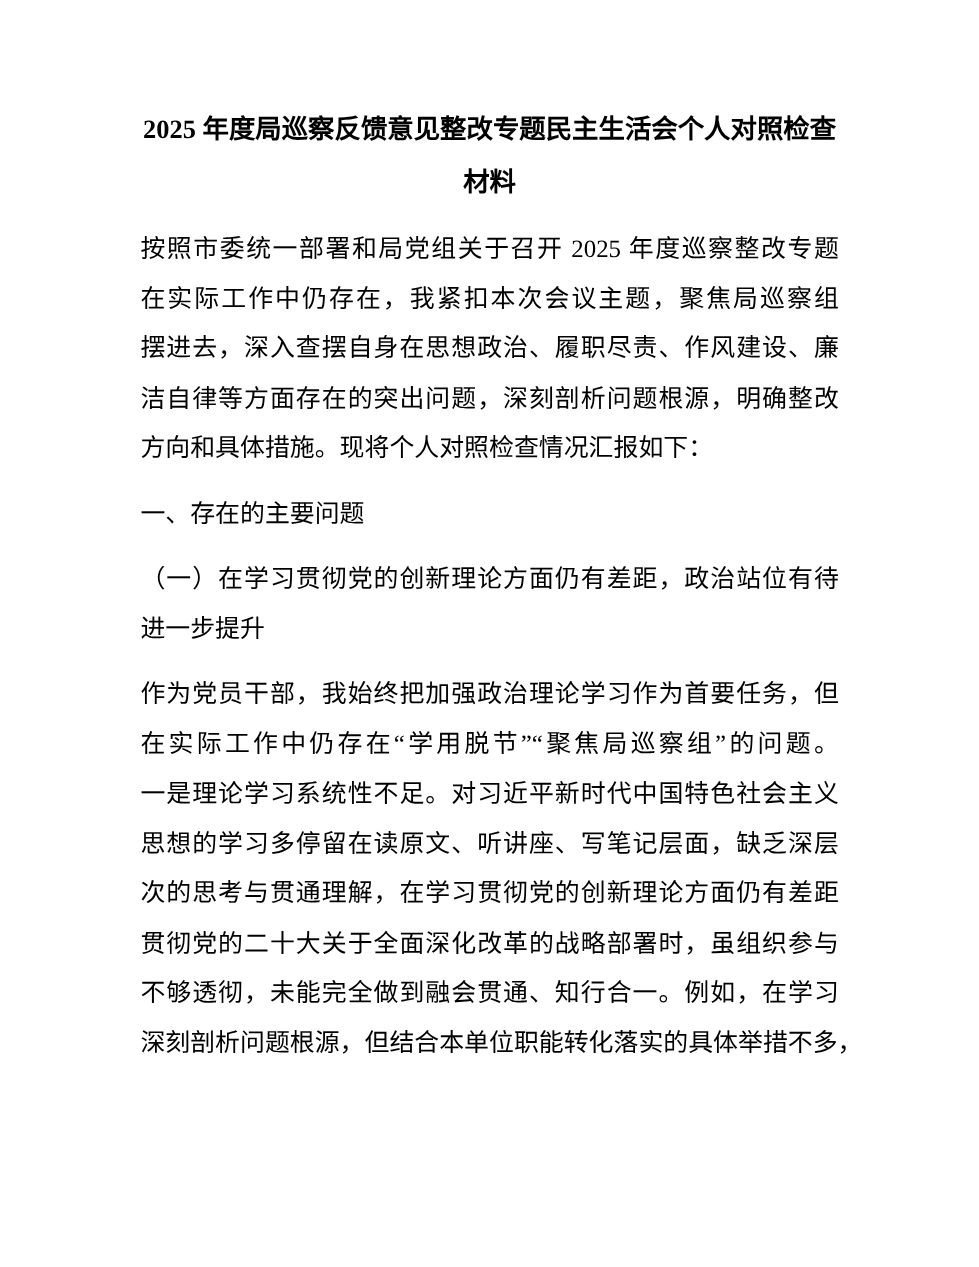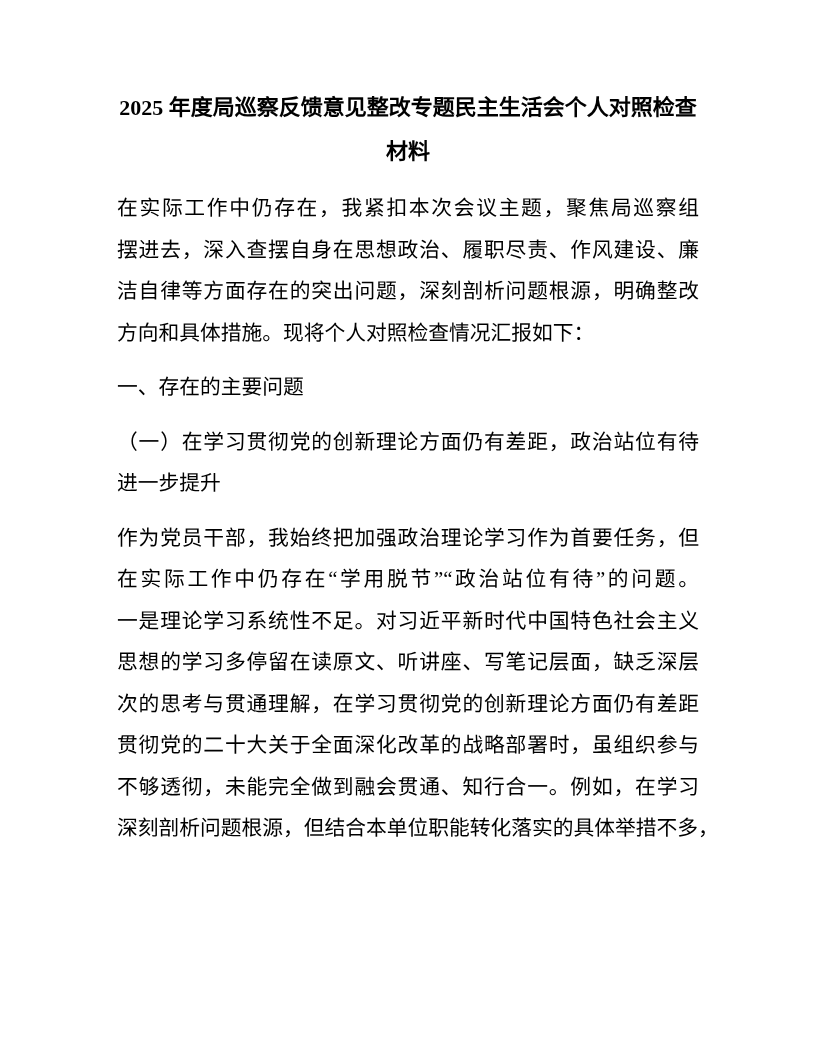--- a/index.html
+++ b/index.html
@@ -51,38 +51,39 @@
 <body>
 
 <div class="page">
 
   <div class="title">
     <div class="t-line">2025 年度局巡察反馈意见整改专题民主生活会个人对照检查</div>
     <div class="t-line">材料</div>
   </div>
 
   <div class="para">
+    <div class="line">按照市委统一部署和局党组关于召开 2025 年度巡察整改专题</div>
     <div class="line">在实际工作中仍存在，我紧扣本次会议主题，聚焦局巡察组</div>
     <div class="line">摆进去，深入查摆自身在思想政治、履职尽责、作风建设、廉</div>
     <div class="line">洁自律等方面存在的突出问题，深刻剖析问题根源，明确整改</div>
     <div class="line last">方向和具体措施。现将个人对照检查情况汇报如下：</div>
   </div>
 
   <div class="para">
     <div class="line last">一、存在的主要问题</div>
   </div>
 
   <div class="para">
     <div class="line">（一）在学习贯彻党的创新理论方面仍有差距，政治站位有待</div>
     <div class="line last">进一步提升</div>
   </div>
 
   <div class="para">
     <div class="line">作为党员干部，我始终把加强政治理论学习作为首要任务，但</div>
-    <div class="line">在实际工作中仍存在“学用脱节”“政治站位有待”的问题。</div>
+    <div class="line">在实际工作中仍存在“学用脱节”“聚焦局巡察组”的问题。</div>
     <div class="line">一是理论学习系统性不足。对习近平新时代中国特色社会主义</div>
     <div class="line">思想的学习多停留在读原文、听讲座、写笔记层面，缺乏深层</div>
     <div class="line">次的思考与贯通理解，在学习贯彻党的创新理论方面仍有差距</div>
     <div class="line">贯彻党的二十大关于全面深化改革的战略部署时，虽组织参与</div>
     <div class="line">不够透彻，未能完全做到融会贯通、知行合一。例如，在学习</div>
     <div class="line last">深刻剖析问题根源，但结合本单位职能转化落实的具体举措不多，</div>
   </div>
 
 </div>
 

